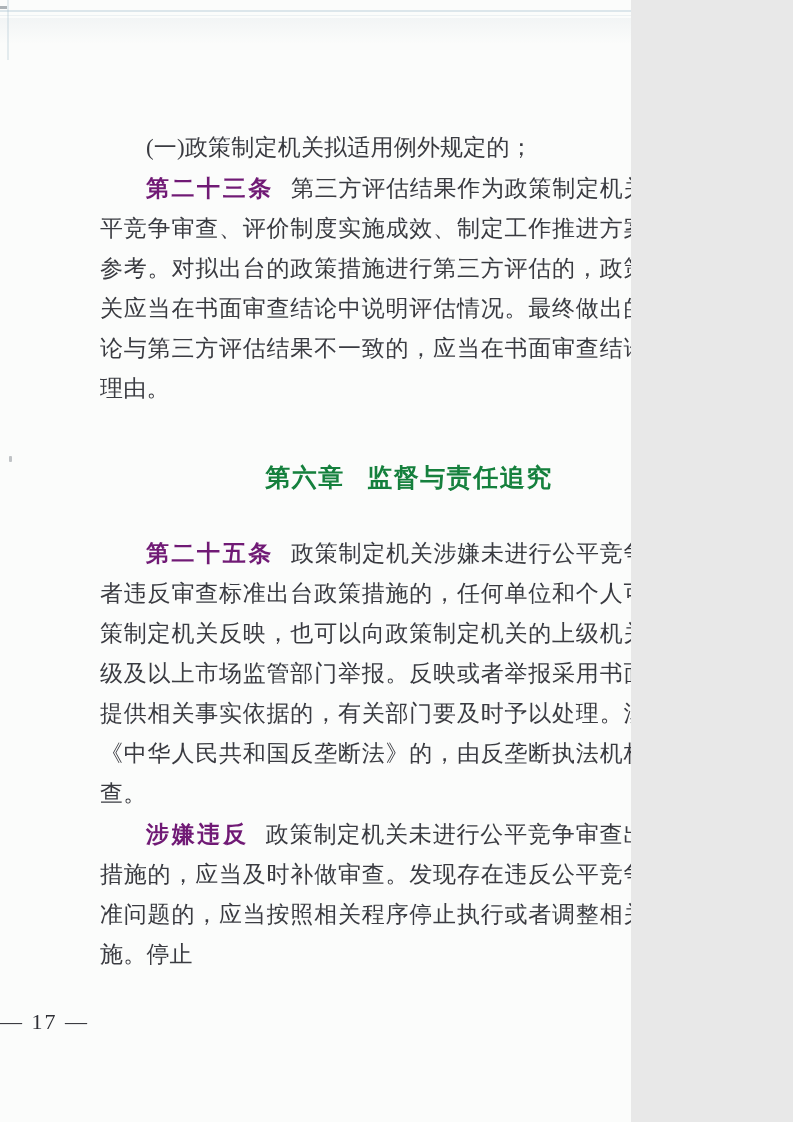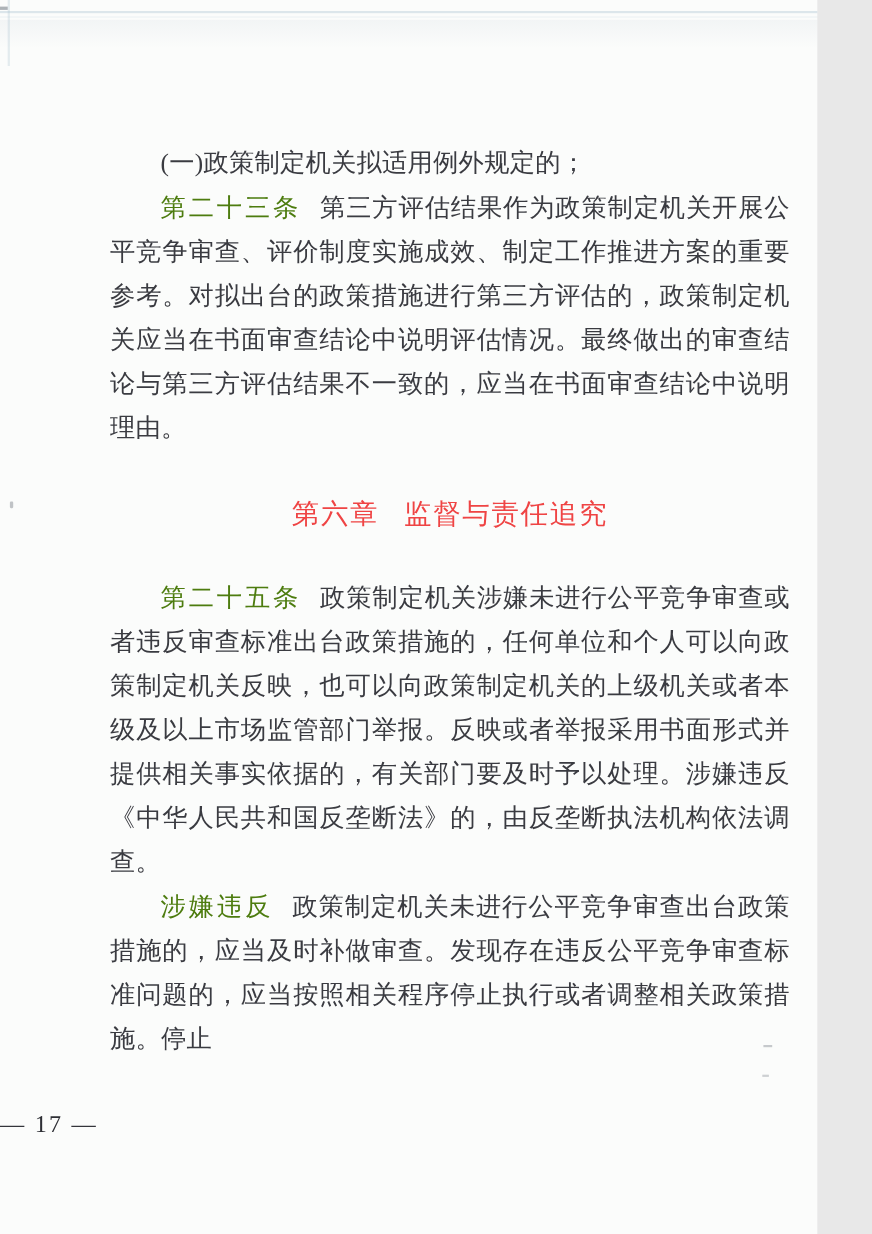--- a/index.html
+++ b/index.html
@@ -3,21 +3,21 @@
 <meta charset="utf-8">
 <style>
   * { margin: 0; padding: 0; box-sizing: border-box; }
   html, body { width: 793px; }
   body {
     font-family: "Liberation Serif", "DejaVu Serif", serif;
     background: #e8e8e8;
   }
   .page {
     position: relative;
-    width: 743px;
+    width: 631px;
     height: 1122px;
     background: #fbfcfb;
     overflow: hidden;
   }
   
   .artifact-top-line {
     position: absolute; top: 10px; left: 0;
     width: 793px; height: 2px;
     background: rgba(172, 194, 209, 0.38);
   }
@@ -66,33 +66,33 @@
     font-size: 23px;
     line-height: 40px;
     color: #3a3b41;
     text-align: justify;
     text-justify: inter-ideograph;
     letter-spacing: 0.2px;
   }
   .para { text-indent: 2em; }
   .art-num {
     font-family: "Liberation Sans", "DejaVu Sans", sans-serif;
-    font-weight: 400;
-    color: #4d7c0f;
+    font-weight: 700;
+    color: #701a75;
     letter-spacing: 2px;
     margin-right: 0.75em;
   }
   .chapter {
     font-family: "Liberation Sans", "DejaVu Sans", sans-serif;
-    font-weight: 400;
+    font-weight: 700;
     font-size: 25px;
-    color: #ef4444;
+    color: #15803d;
     text-align: center;
     text-indent: 0;
-    margin-top: 38px;
+    margin-top: 48px;
     margin-bottom: 36px;
     letter-spacing: 1.5px;
   }
   .chapter .chapter-num { margin-right: 0.9em; }
   .page-footer {
     position: absolute;
     top: 1007px;
     left: 0;
     right: 110px;
     text-align: left;

